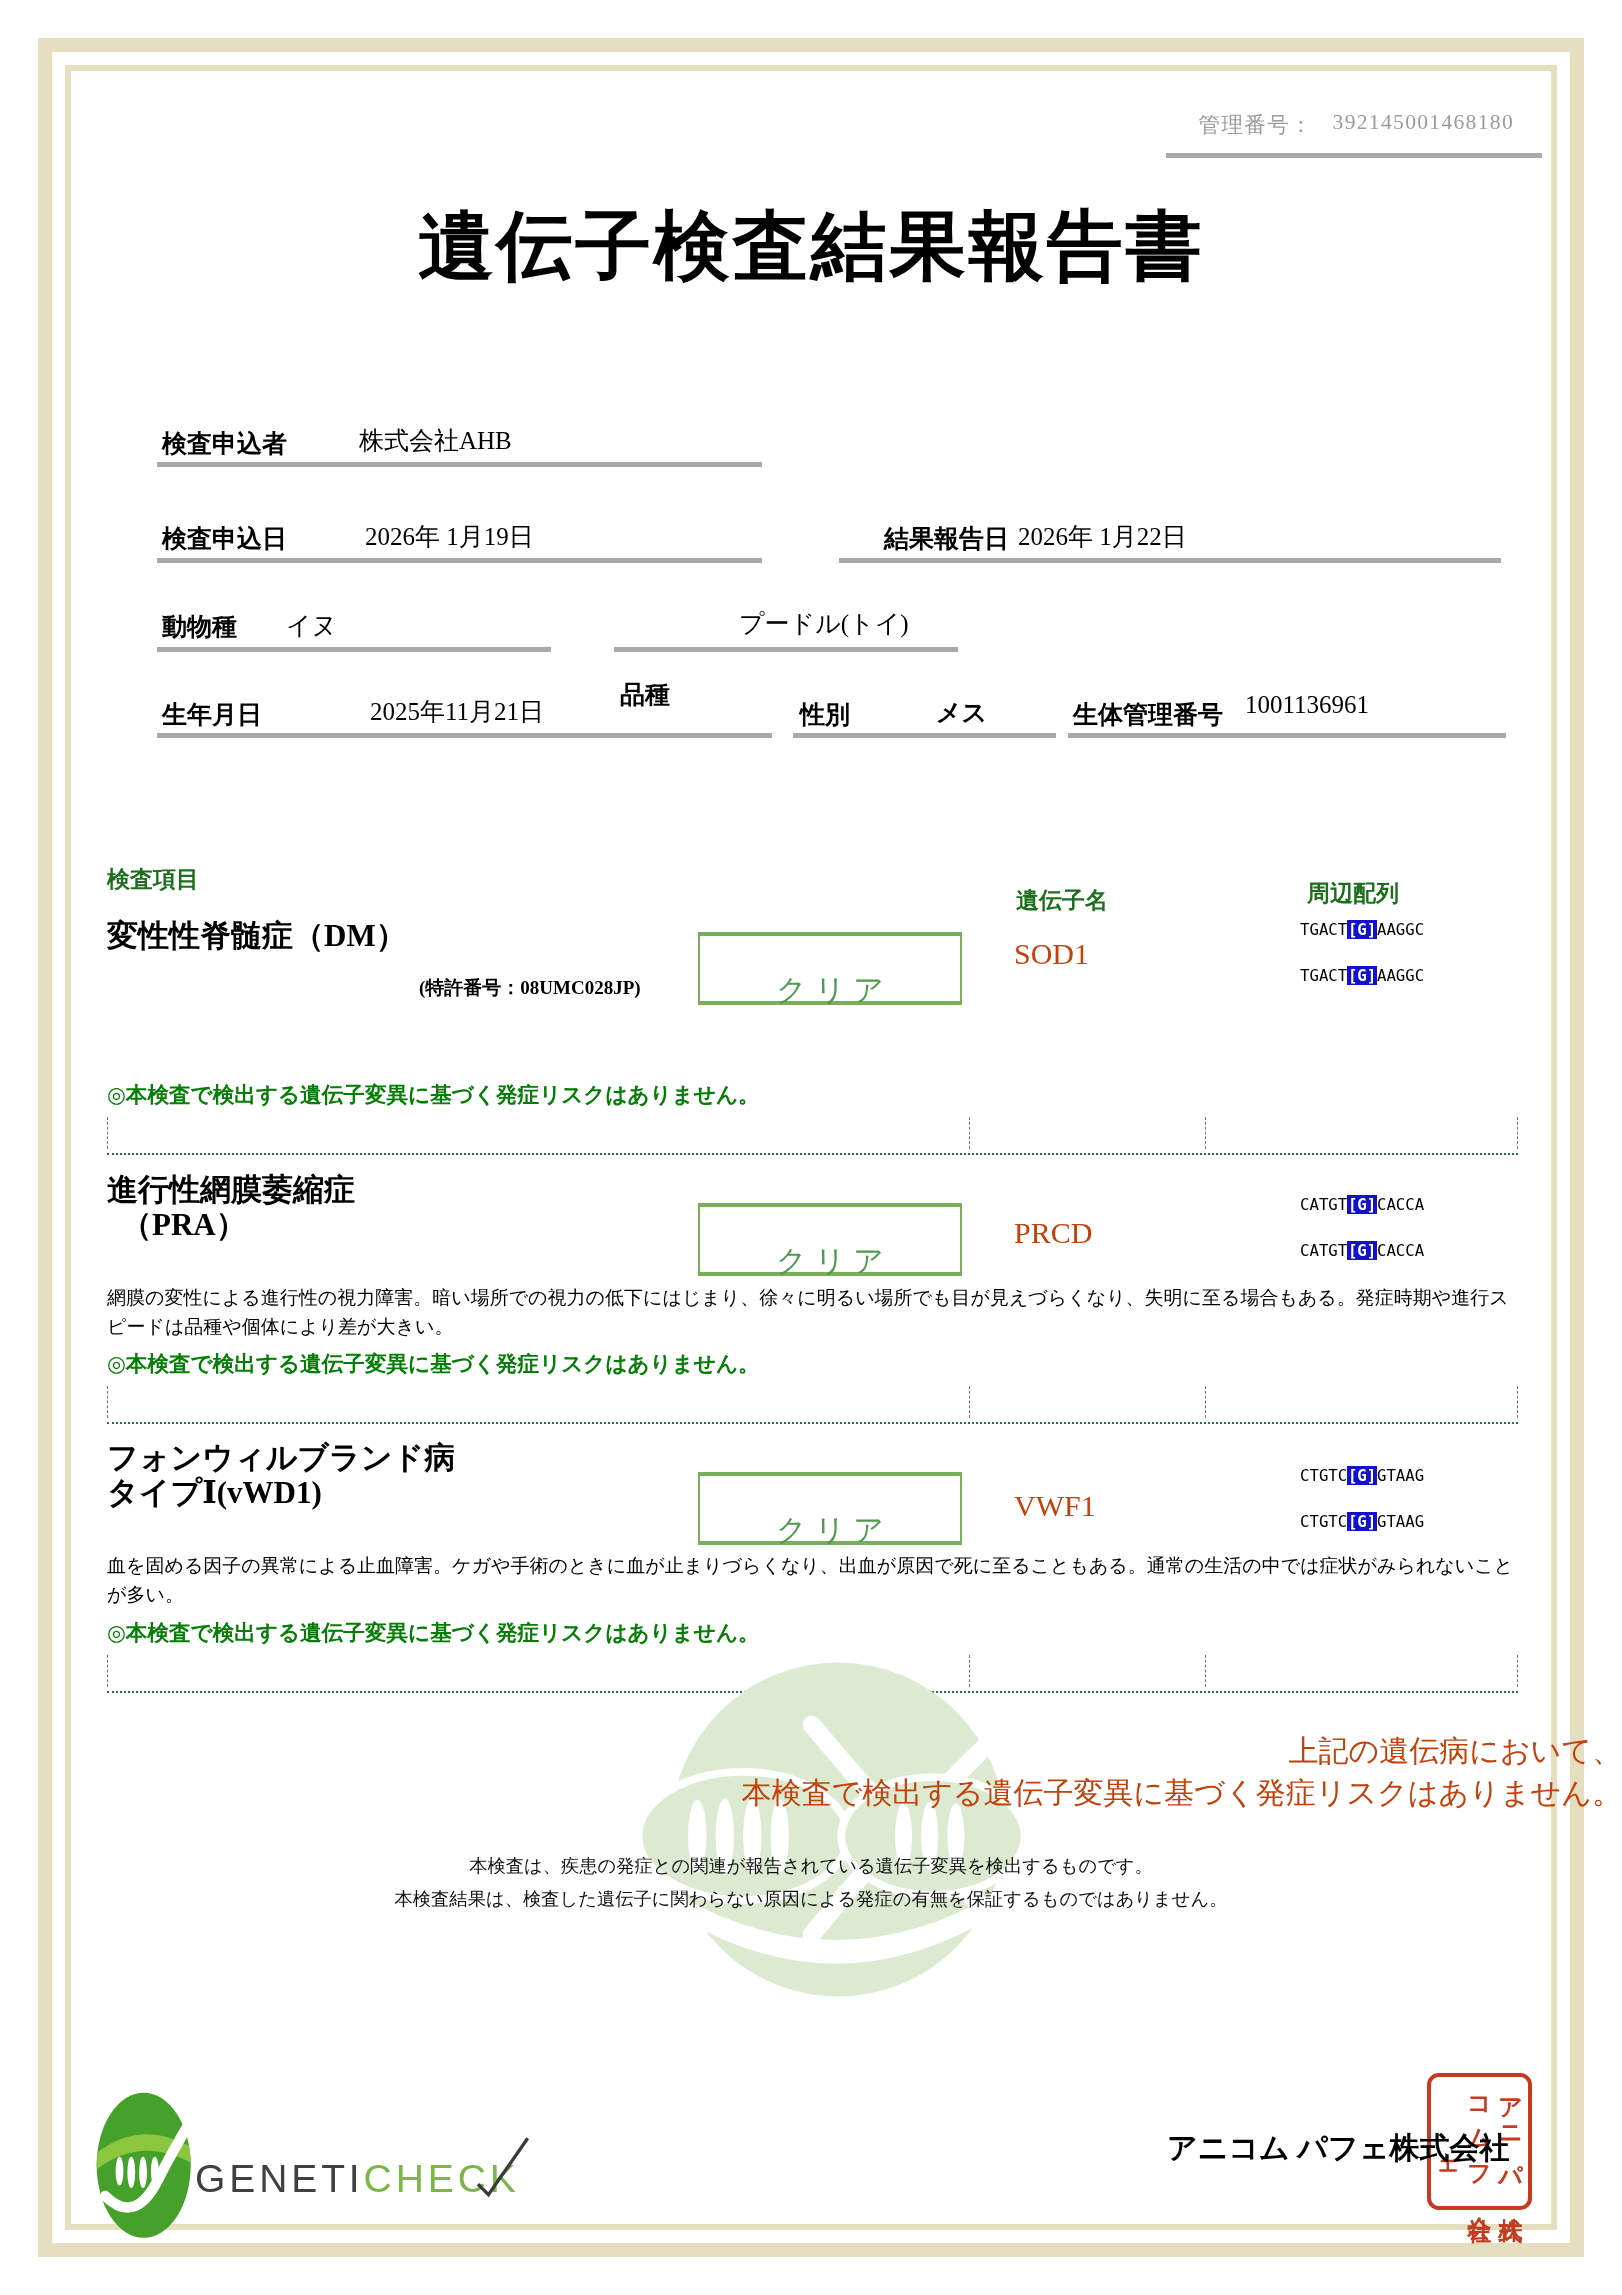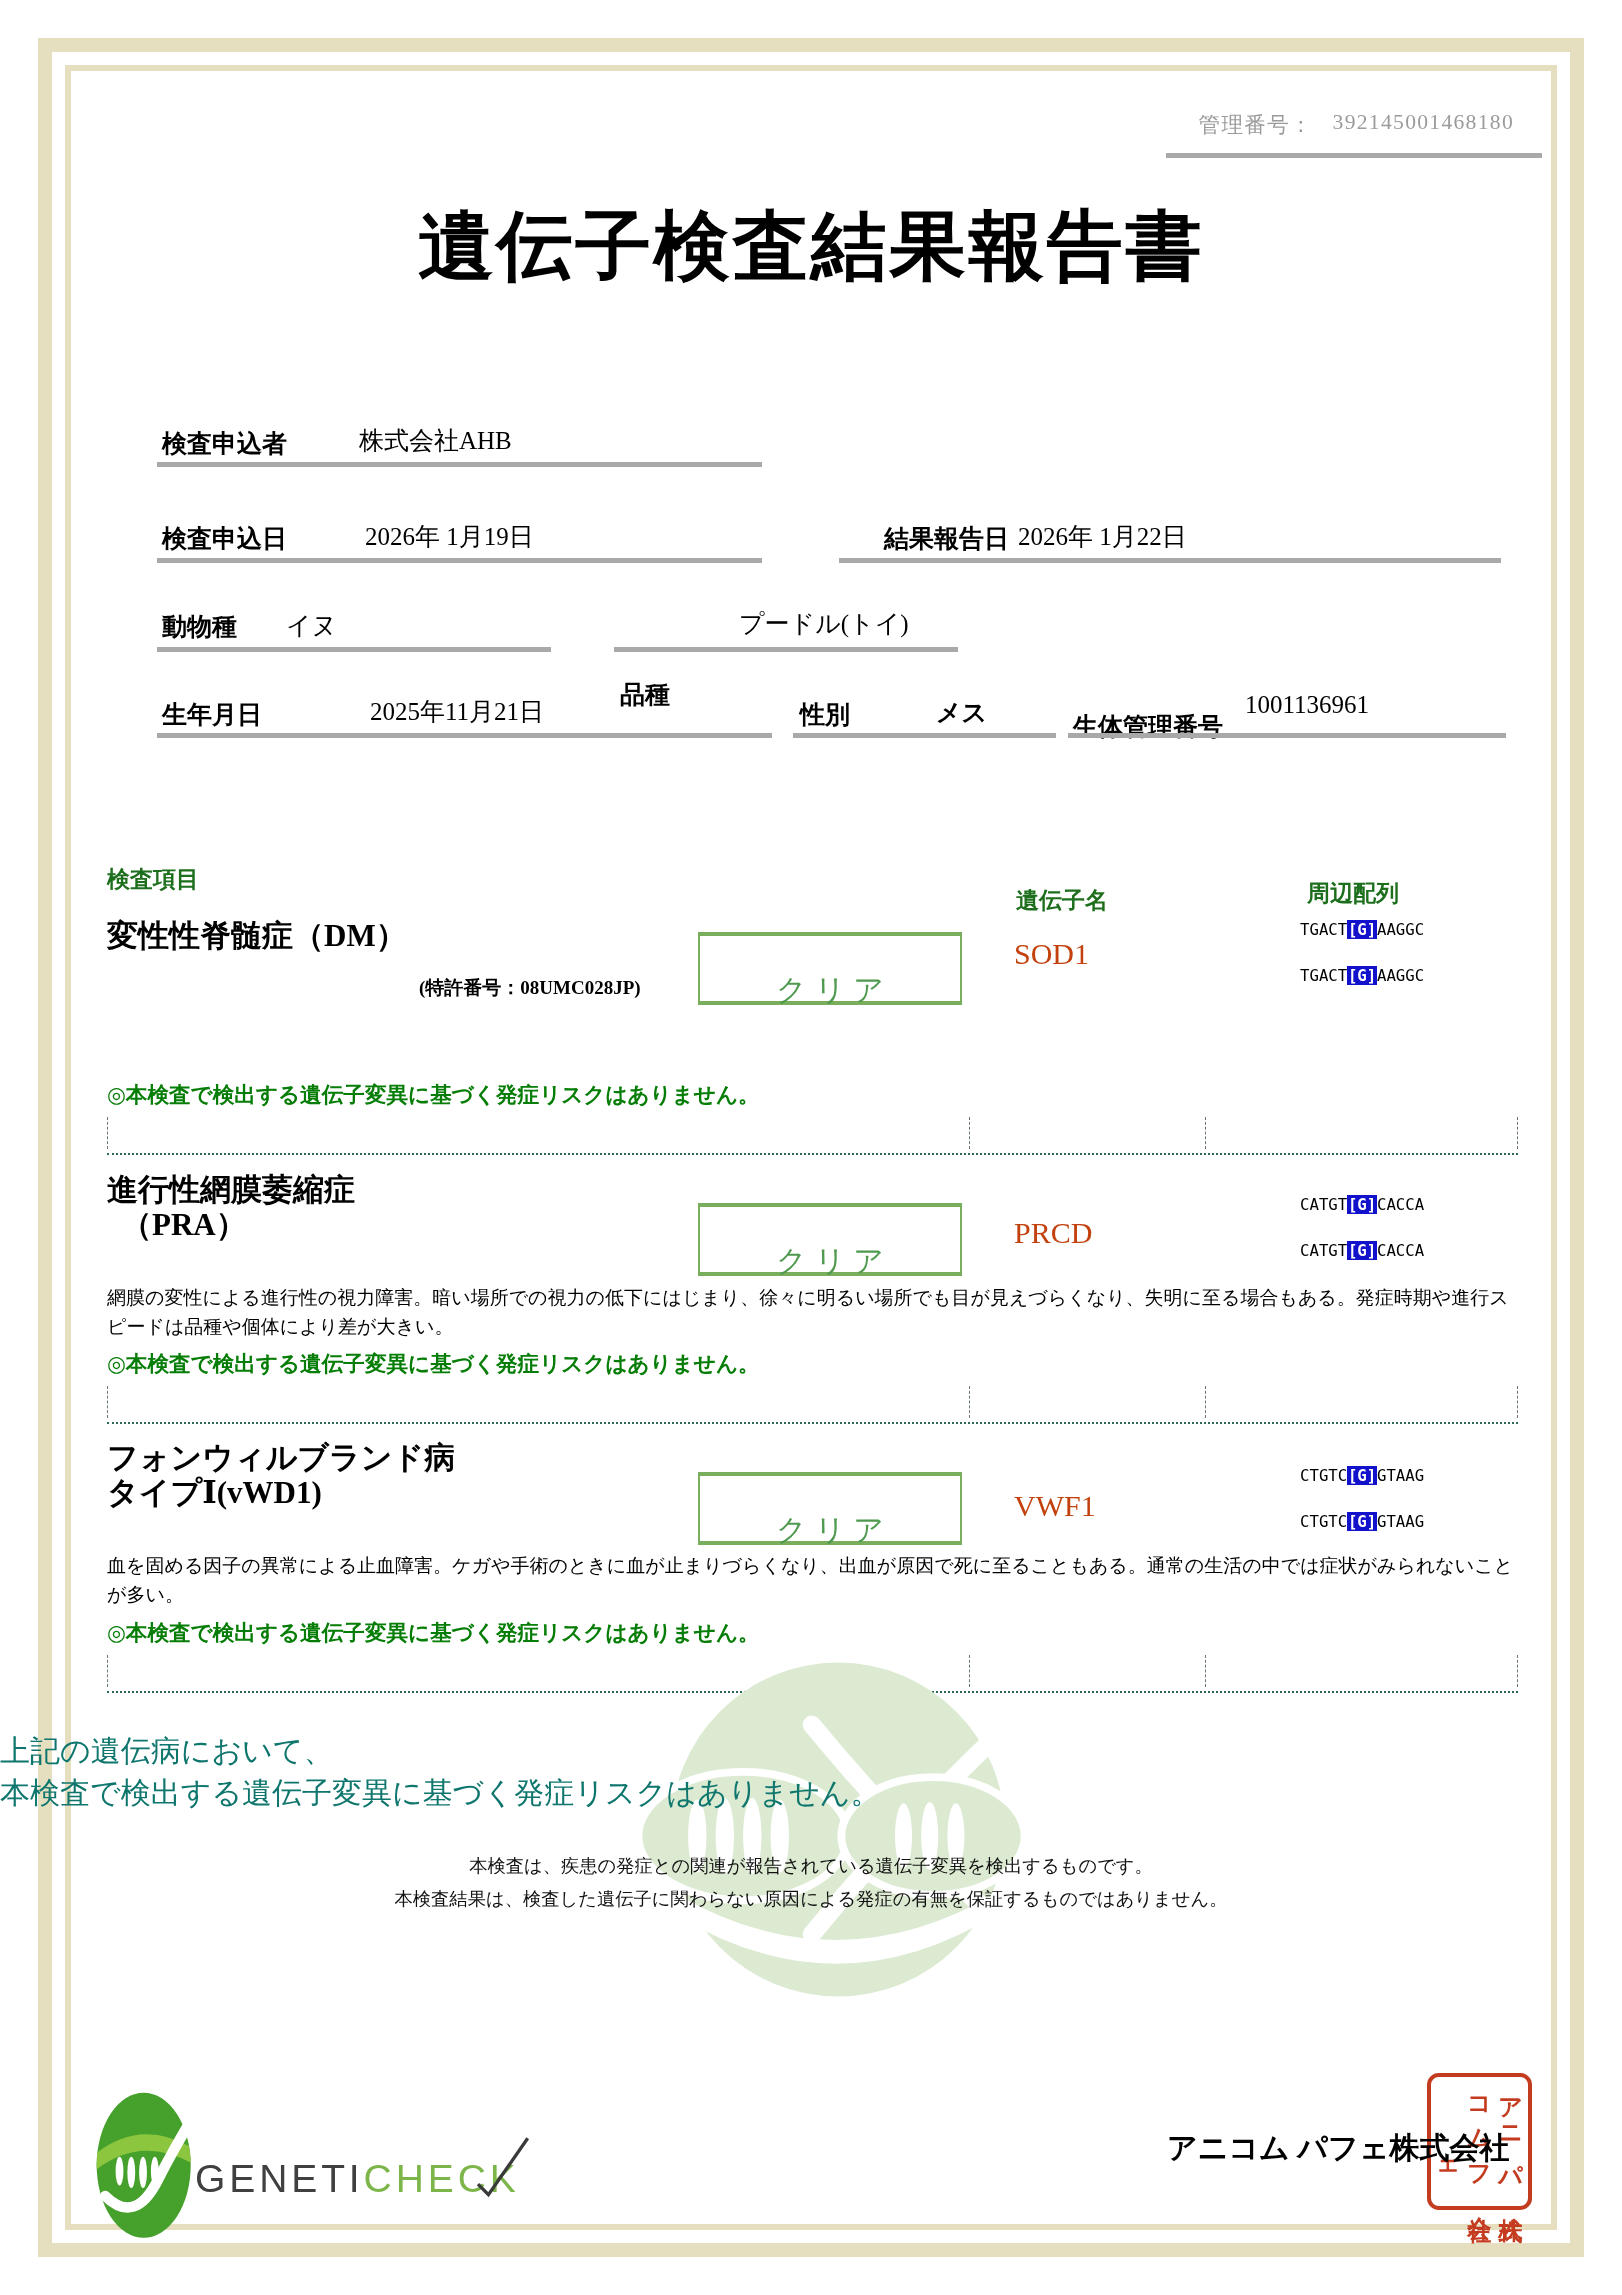--- a/index.html
+++ b/index.html
@@ -31,21 +31,21 @@
   .clear-btn span{font-family:var(--serif);font-size:30px;letter-spacing:7.9px;padding-left:7.9px;color:var(--c-clear_text);margin-top:44px;}
   .gene{font-family:var(--serif);font-weight:500;font-size:30px;color:#c2410c;left:1014px;white-space:nowrap;}
   .seq-line{left:1300px;font-family:var(--mono);font-size:15.7px;color:#000;white-space:nowrap;letter-spacing:0;}
   .seq-mut{background:var(--c-seq_highlight);color:#fff;padding:0 0.7px;font-weight:700;}
   .desc{left:107px;width:1411px;font-family:var(--serif);font-size:19px;line-height:1.55;color:#000;}
   .note{left:107px;font-family:var(--serif);font-weight:700;font-size:21.6px;color:var(--c-green_note);white-space:nowrap;}
   .sep{left:107px;width:1411px;height:41px;border-bottom:2px dotted var(--c-sep_dotted);}
   .sep i{position:absolute;top:2.6px;bottom:3.9px;width:0;border-left:1.3px dashed var(--c-sep_dash);}
   .sep .v1{left:0;} .sep .v2{left:862px;} .sep .v3{left:1098px;} .sep .v4{right:0;}
   
-  .sum-big{left:0;width:100%;text-align:left;font-family:var(--sans);font-size:30px;color:#0f766e;}
+  .sum-big{left:0;width:100%;text-align:right;font-family:var(--sans);font-size:30px;color:#c2410c;}
   .sum-small{left:0;width:100%;text-align:center;font-family:var(--sans);font-size:18.3px;color:#111;}
   
   .wordmark{left:195px;top:2157px;display:flex;align-items:flex-start;font-family:var(--sans);font-size:39px;letter-spacing:3.9px;white-space:nowrap;position:absolute;}
   .wm-dark{color:var(--c-logo_text_dark);}
   .wm-green{color:var(--c-logo_text_green);position:relative;}
   .wm-check{position:absolute;right:-13px;top:-19.6px;overflow:visible;}
   .company{left:1167px;top:2128px;font-family:var(--serif);font-weight:700;font-size:30px;color:#000;white-space:nowrap;z-index:2;}
   .seal{left:1427px;top:2073px;width:105px;height:137px;border:4.6px solid var(--c-seal_red);border-radius:11.8px;writing-mode:vertical-rl;padding:5.2px 2.6px;color:var(--c-seal_red);font-family:var(--serif);font-weight:700;font-size:24px;line-height:1.3;z-index:1;display:flex;justify-content:center;}
   .seal span{display:block;letter-spacing:1.3px;}
 </style>
@@ -82,21 +82,21 @@
   <span class="abs flabel" style="left:620px;top:630px;margin-top:48px;">品種</span>
   <span class="abs fvalue" style="left:739px;top:607px;">プードル(トイ)</span>
   <div class="abs uline" style="left:614px;top:647px;width:344px;"></div>
 
   <span class="abs flabel" style="left:162px;top:698px;">生年月日</span>
   <span class="abs fvalue" style="left:370px;top:695px;">2025年11月21日</span>
   <div class="abs uline" style="left:157px;top:733px;width:615px;"></div>
   <span class="abs flabel" style="left:800px;top:698px;">性別</span>
   <span class="abs fvalue" style="left:936px;top:696px;font-weight:bold;">メス</span>
   <div class="abs uline" style="left:793px;top:733px;width:263px;"></div>
-  <span class="abs flabel" style="left:1073px;top:698px;margin-top:12px;">生体管理番号</span>
+  <span class="abs flabel" style="left:1073px;top:698px;">生体管理番号</span>
   <span class="abs fvalue" style="left:1245px;top:691px;">1001136961</span>
   <div class="abs uline" style="left:1068px;top:733px;width:438px;"></div>
 
   <span class="abs green-h" style="left:107px;top:864px;">検査項目</span>
   <span class="abs green-h" style="left:1016px;top:885px;">遺伝子名</span>
   <span class="abs green-h" style="left:1307px;top:878px;">周辺配列</span>
 
   <span class="abs item-name" style="left:107px;top:915px;">変性性脊髄症（DM）</span>
   <span class="abs patent" style="left:419px;top:975px;">(特許番号：08UMC028JP)</span>
   <div class="abs clear-btn" style="top:932px;">

